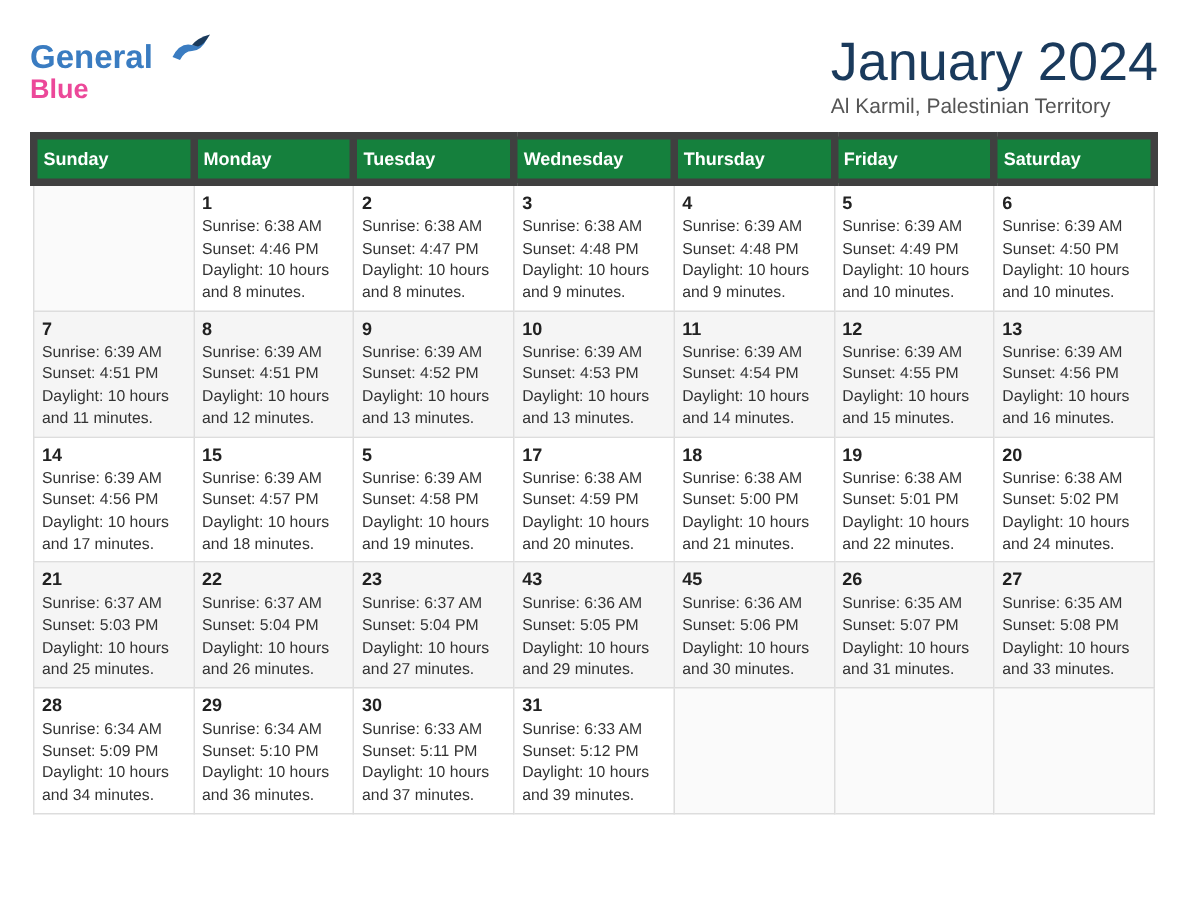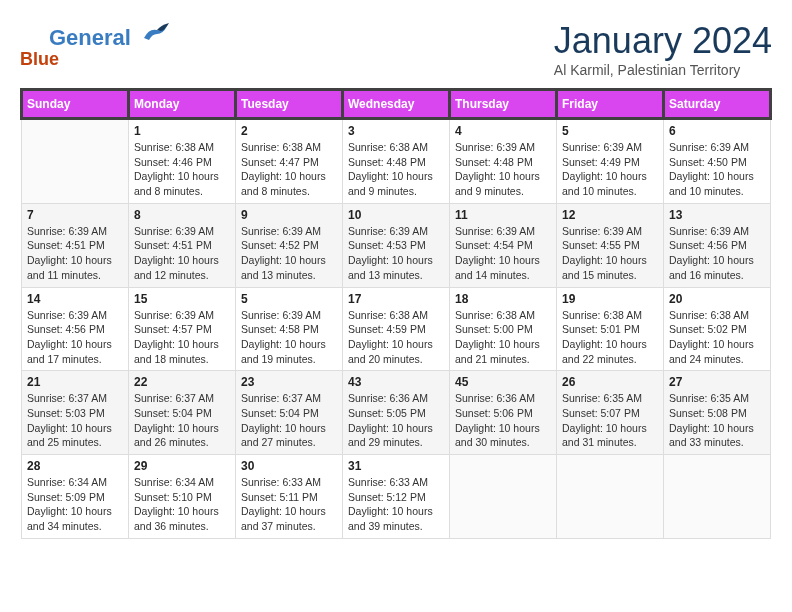--- a/index.html
+++ b/index.html
@@ -21,21 +21,20 @@
       align-items: center;
     }
     .logo-text {
       font-size: 22px;
       font-weight: bold;
       color: #1a3a5c;
       line-height: 1.1;
     }
     .logo-text span {
       color: #3a7cc1;
-      margin-left: 29px;
     }
     .logo-bird {
       width: 30px;
       height: 25px;
       margin-left: 2px;
     }
     .title-block {
       text-align: left;
     }
     .month-title {
@@ -46,27 +45,27 @@
     .subtitle {
       font-size: 14px;
       color: #555;
     }
     table {
       width: 100%;
       border-collapse: collapse;
       font-size: 11px;
     }
     thead tr th {
-      background-color: #d946ef;
+      background-color: #15803d;
       color: #fff;
       padding: 6px 4px;
       text-align: left;
       font-weight: bold;
       font-size: 12px;
-      border: 3px solid #404040;
+      border: 5px solid #404040;
     }
     tbody tr td {
       border: 1px solid #ddd;
       vertical-align: top;
       padding: 4px 5px;
       min-height: 80px;
       background: #fff;
     }
     tbody tr:nth-child(even) td {
       background: #f5f5f5;
@@ -92,21 +91,21 @@
 <div class="header">
   <div class="logo">
     <div>
       <div class="logo-text">
         <span>General</span>
         <svg class="logo-bird" viewBox="0 0 30 25">
           <path d="M5 18 Q10 8 18 10 Q22 11 28 6 Q24 14 18 14 Q13 14 10 20 Z" fill="#3a7cc1"></path>
           <path d="M18 10 Q22 5 30 3 Q26 10 22 11 Z" fill="#1a3a5c"></path>
         </svg>
       </div>
-      <div class="logo-text" style="color:#c2410c; font-size:18px;">Blue</div>
+      <div class="logo-text" style="color:#ec4899; font-size:18px;">Blue</div>
     </div>
   </div>
   <div class="title-block">
     <div class="month-title">January 2024</div>
     <div class="subtitle">Al Karmil, Palestinian Territory</div>
   </div>
 </div>
 
 <table>
   <thead>

